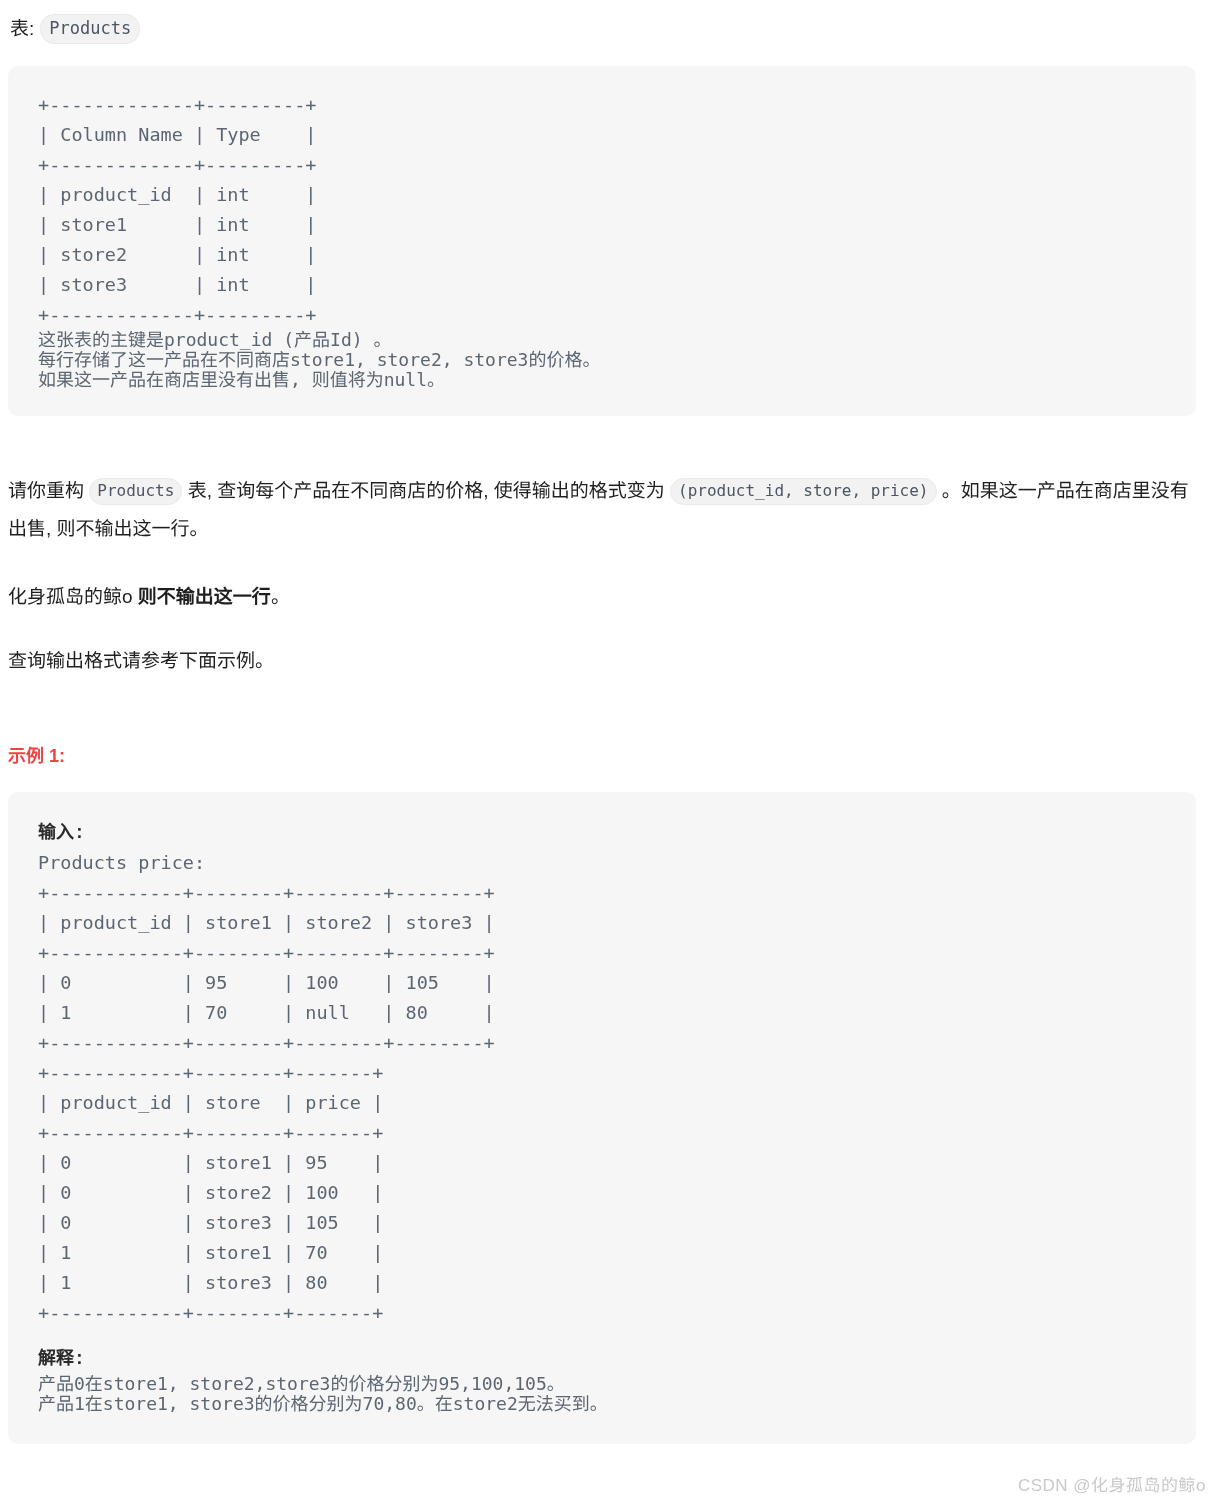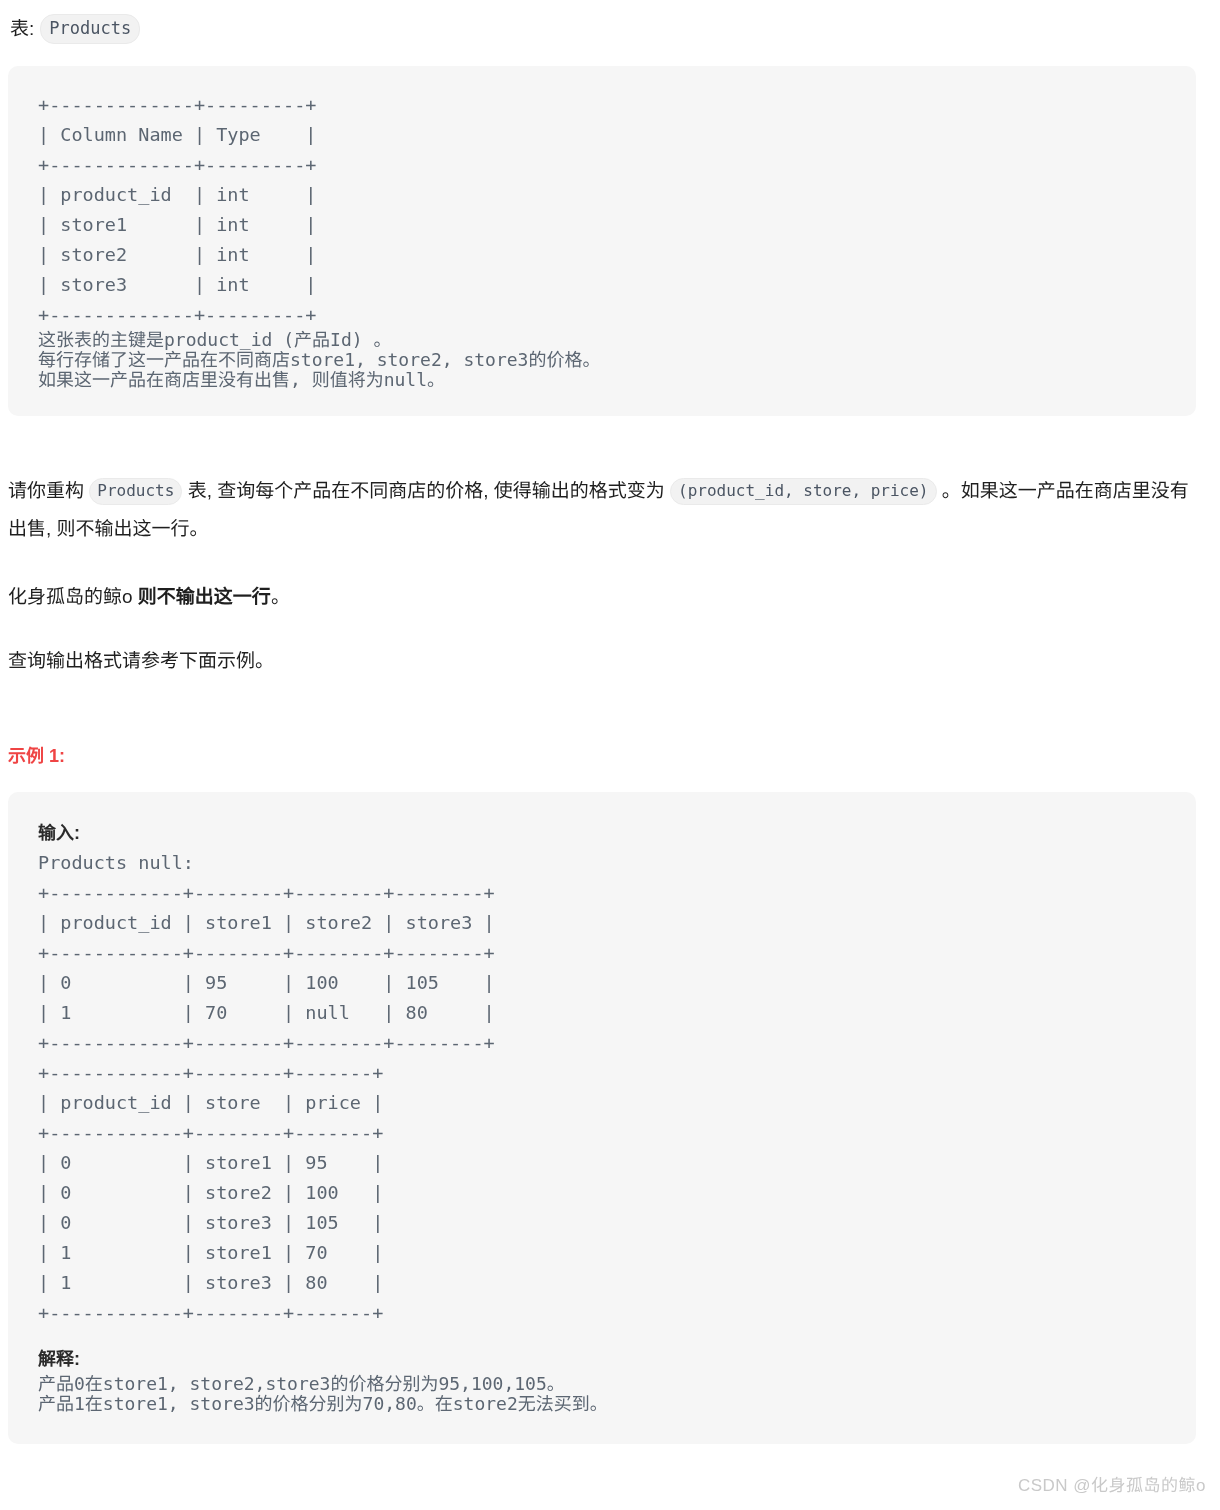--- a/index.html
+++ b/index.html
@@ -93,21 +93,21 @@
   pre.notes {
     margin: 0;
     font-family: "DejaVu Sans Mono", "Liberation Mono", monospace;
     font-size: 18px;
     line-height: 20px;
     color: #5c6672;
     white-space: pre-wrap;
   }
 
   .sec-label {
-    font-family: Liberation Sans, sans-serif;
+    font-family: Liberation Mono, monospace;
     font-weight: bold;
     font-size: 18px;
     line-height: 30px;
     color: #2b2b2b;
     margin: 0;
   }
   .sec-label.gap {
     margin-top: 16px;
   }
 
@@ -190,21 +190,21 @@
       <b>则不输出这一行</b><span>。</span>
     </p>
 
     <p class="para">查询输出格式请参考下面示例。</p>
   </div>
 
   <div class="example-title">示例 1:</div>
 
   <div class="panel example">
     <p class="sec-label">输入:</p>
-    <pre class="ascii">Products null:</pre>
+    <pre class="ascii">Products price:</pre>
     <pre class="ascii">+------------+--------+--------+--------+
 | product_id | store1 | store2 | store3 |
 +------------+--------+--------+--------+
 | 0          | 95     | 100    | 105    |
 | 1          | 70     | null   | 80     |
 +------------+--------+--------+--------+</pre>
 
     <pre class="ascii">+------------+--------+-------+
 | product_id | store  | price |
 +------------+--------+-------+

